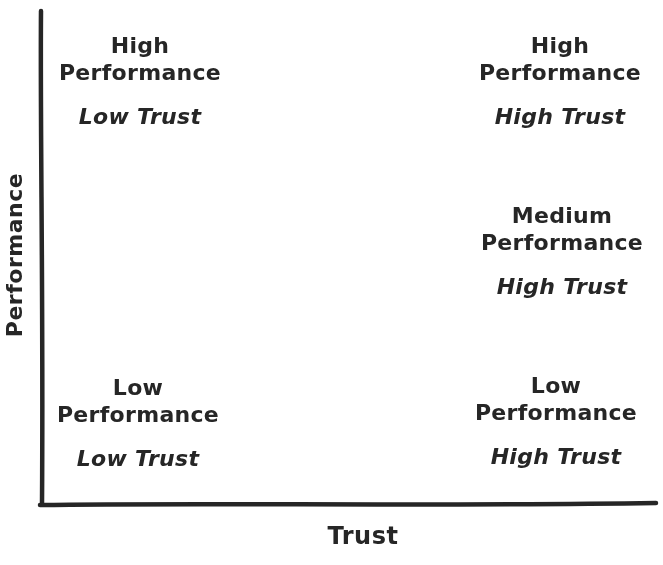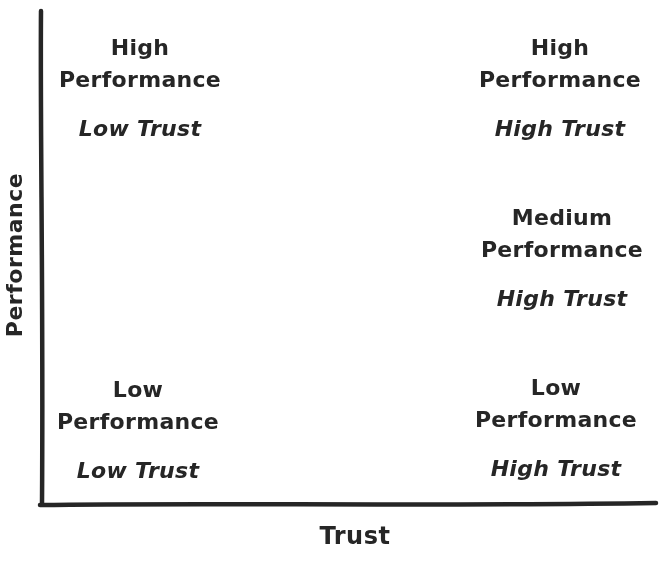--- a/index.html
+++ b/index.html
@@ -21,38 +21,38 @@
     left: 0;
     top: 0;
     width: 663px;
     height: 565px;
   }
   .quadrant {
     position: absolute;
     text-align: center;
     font-weight: bold;
     font-size: 22px;
-    line-height: 32px;
+    line-height: 27px;
     letter-spacing: 0.3px;
   }
   .perf-label {
     white-space: pre-line;
   }
   .trust-label {
     margin-top: 17px;
     font-style: italic;
   }
   .q-top-left      { left: 30px;  top: 32px;  width: 220px; }
   .q-top-right     { left: 450px; top: 32px;  width: 220px; }
   .q-middle-right  { left: 452px; top: 202px; width: 220px; }
   .q-bottom-left   { left: 28px;  top: 374px; width: 220px; }
   .q-bottom-right  { left: 446px; top: 372px; width: 220px; }
   .x-axis-label {
     position: absolute;
-    left: 255px;
+    left: 263px;
     top: 522px;
     width: 200px;
     text-align: center;
     font-weight: bold;
     font-size: 24px;
     letter-spacing: 0.5px;
   }
   .y-axis-label {
     position: absolute;
     left: -133px;

